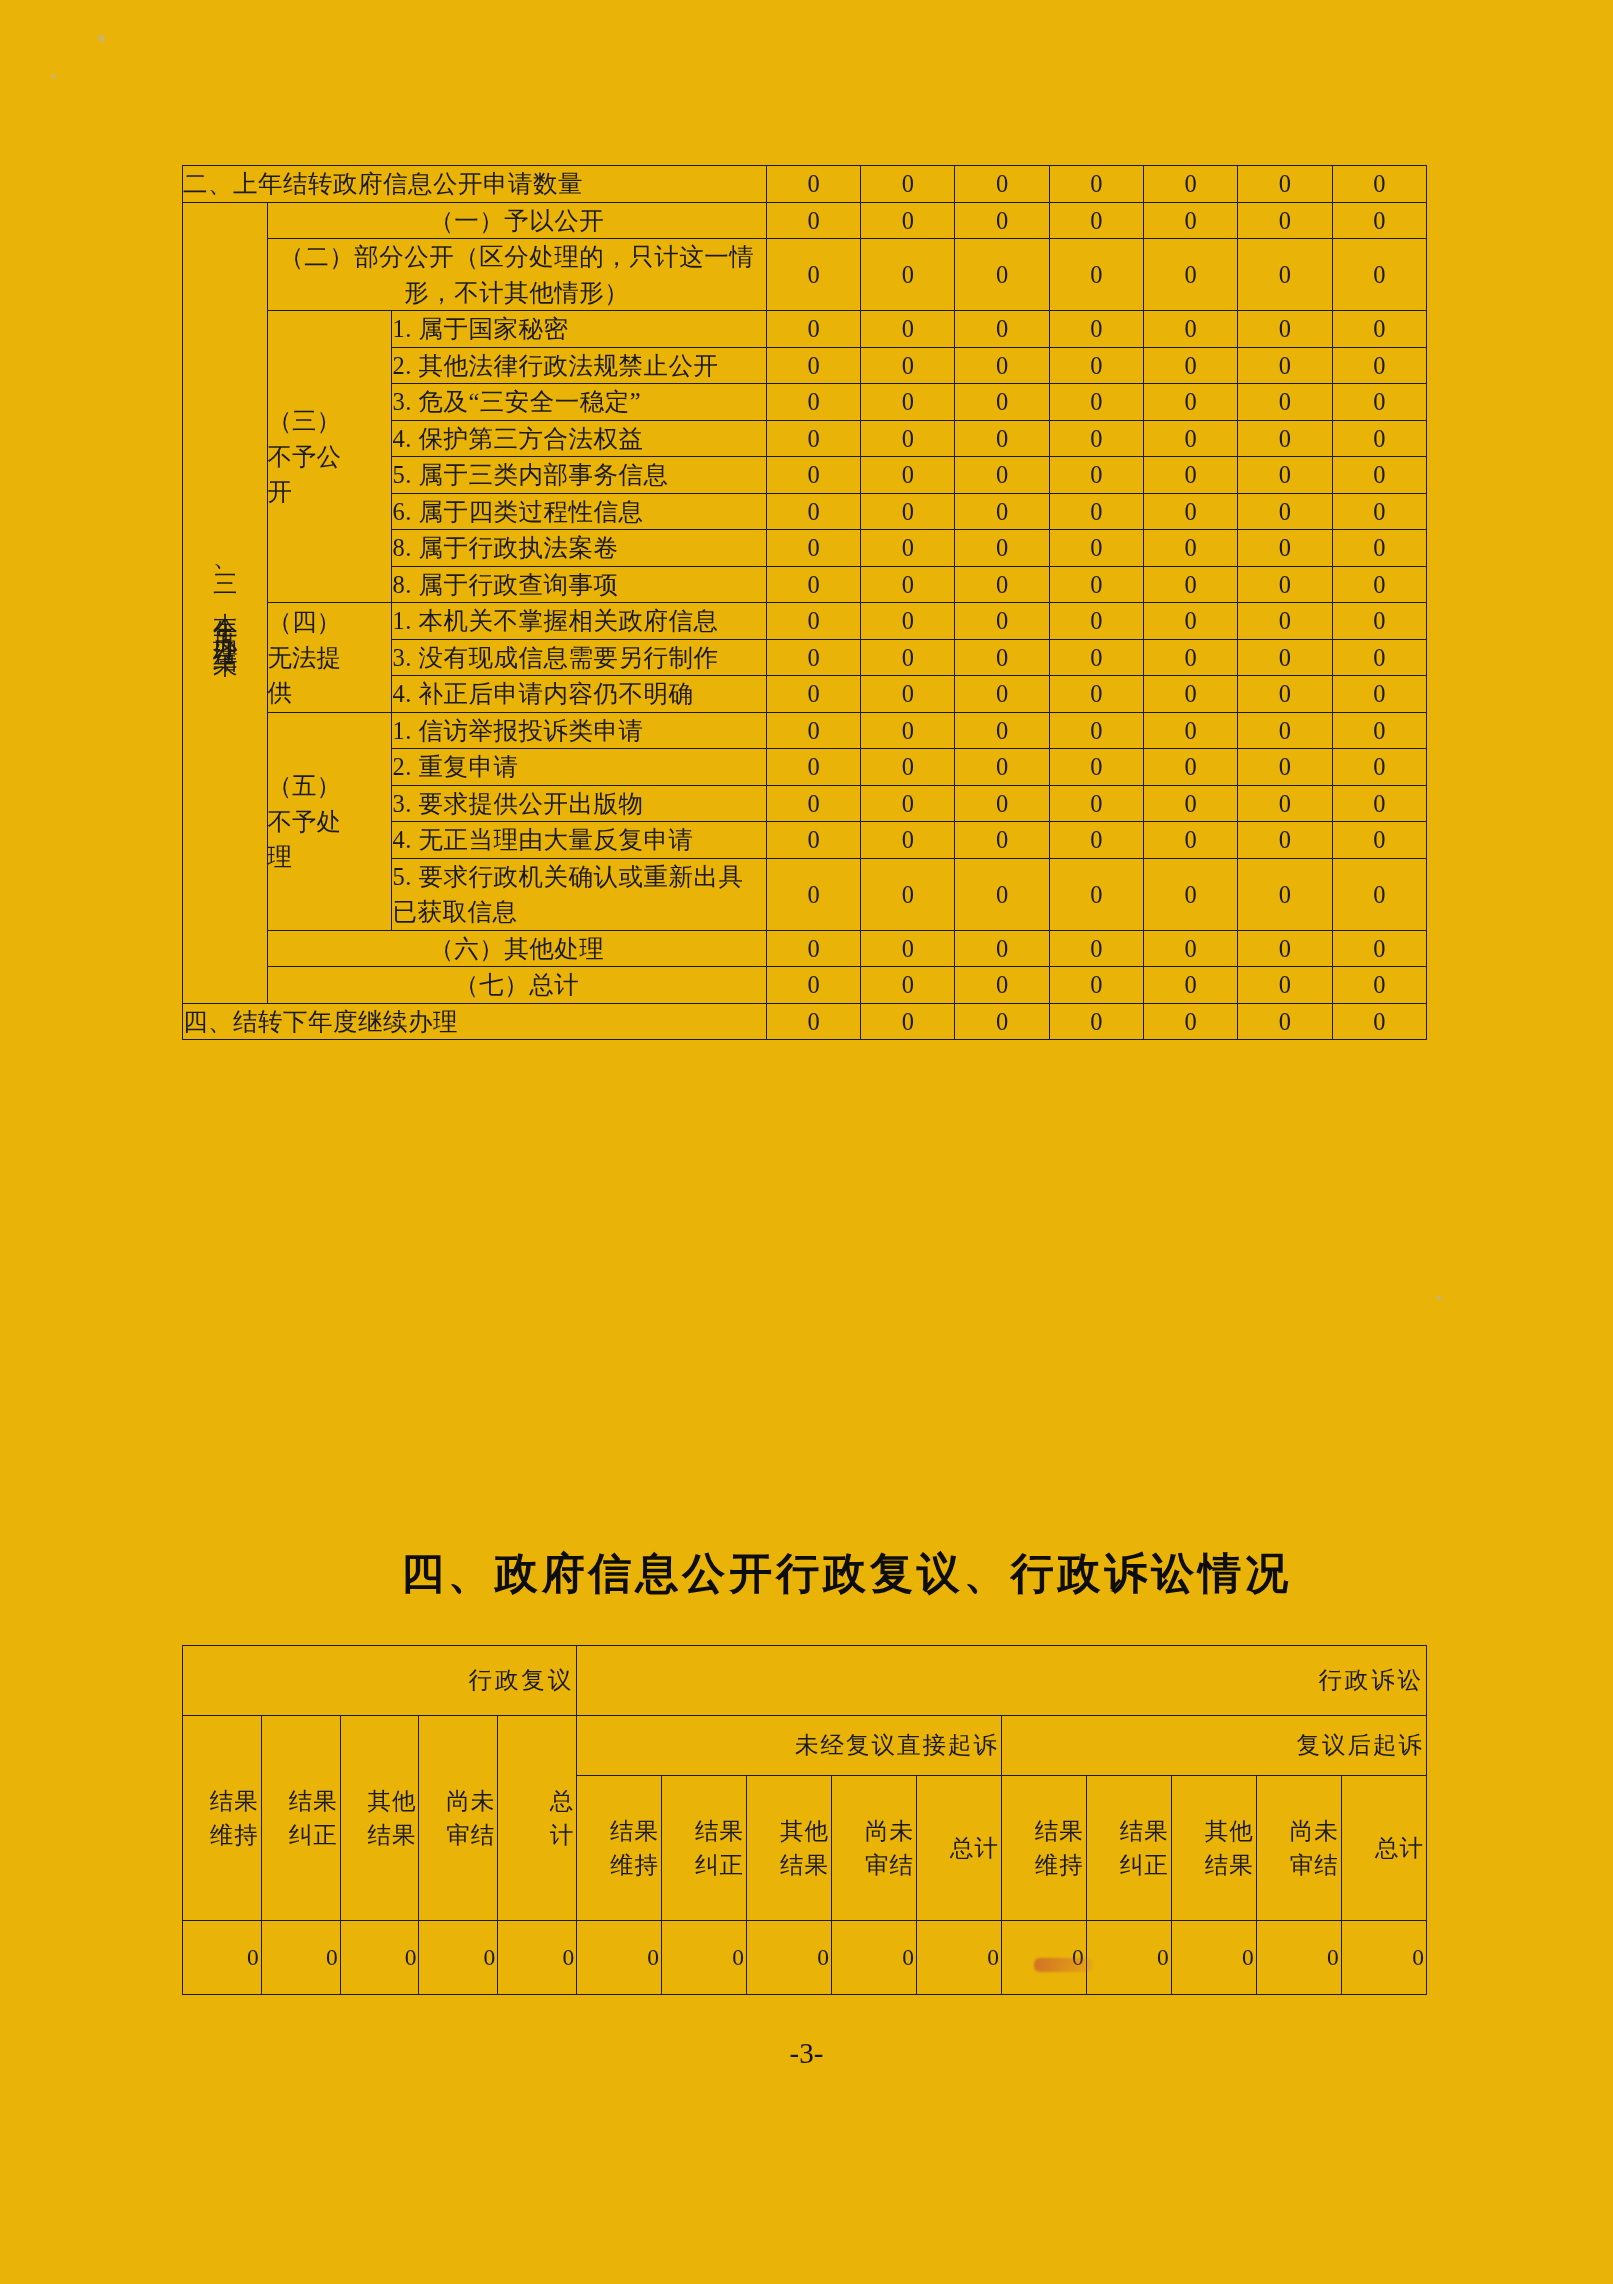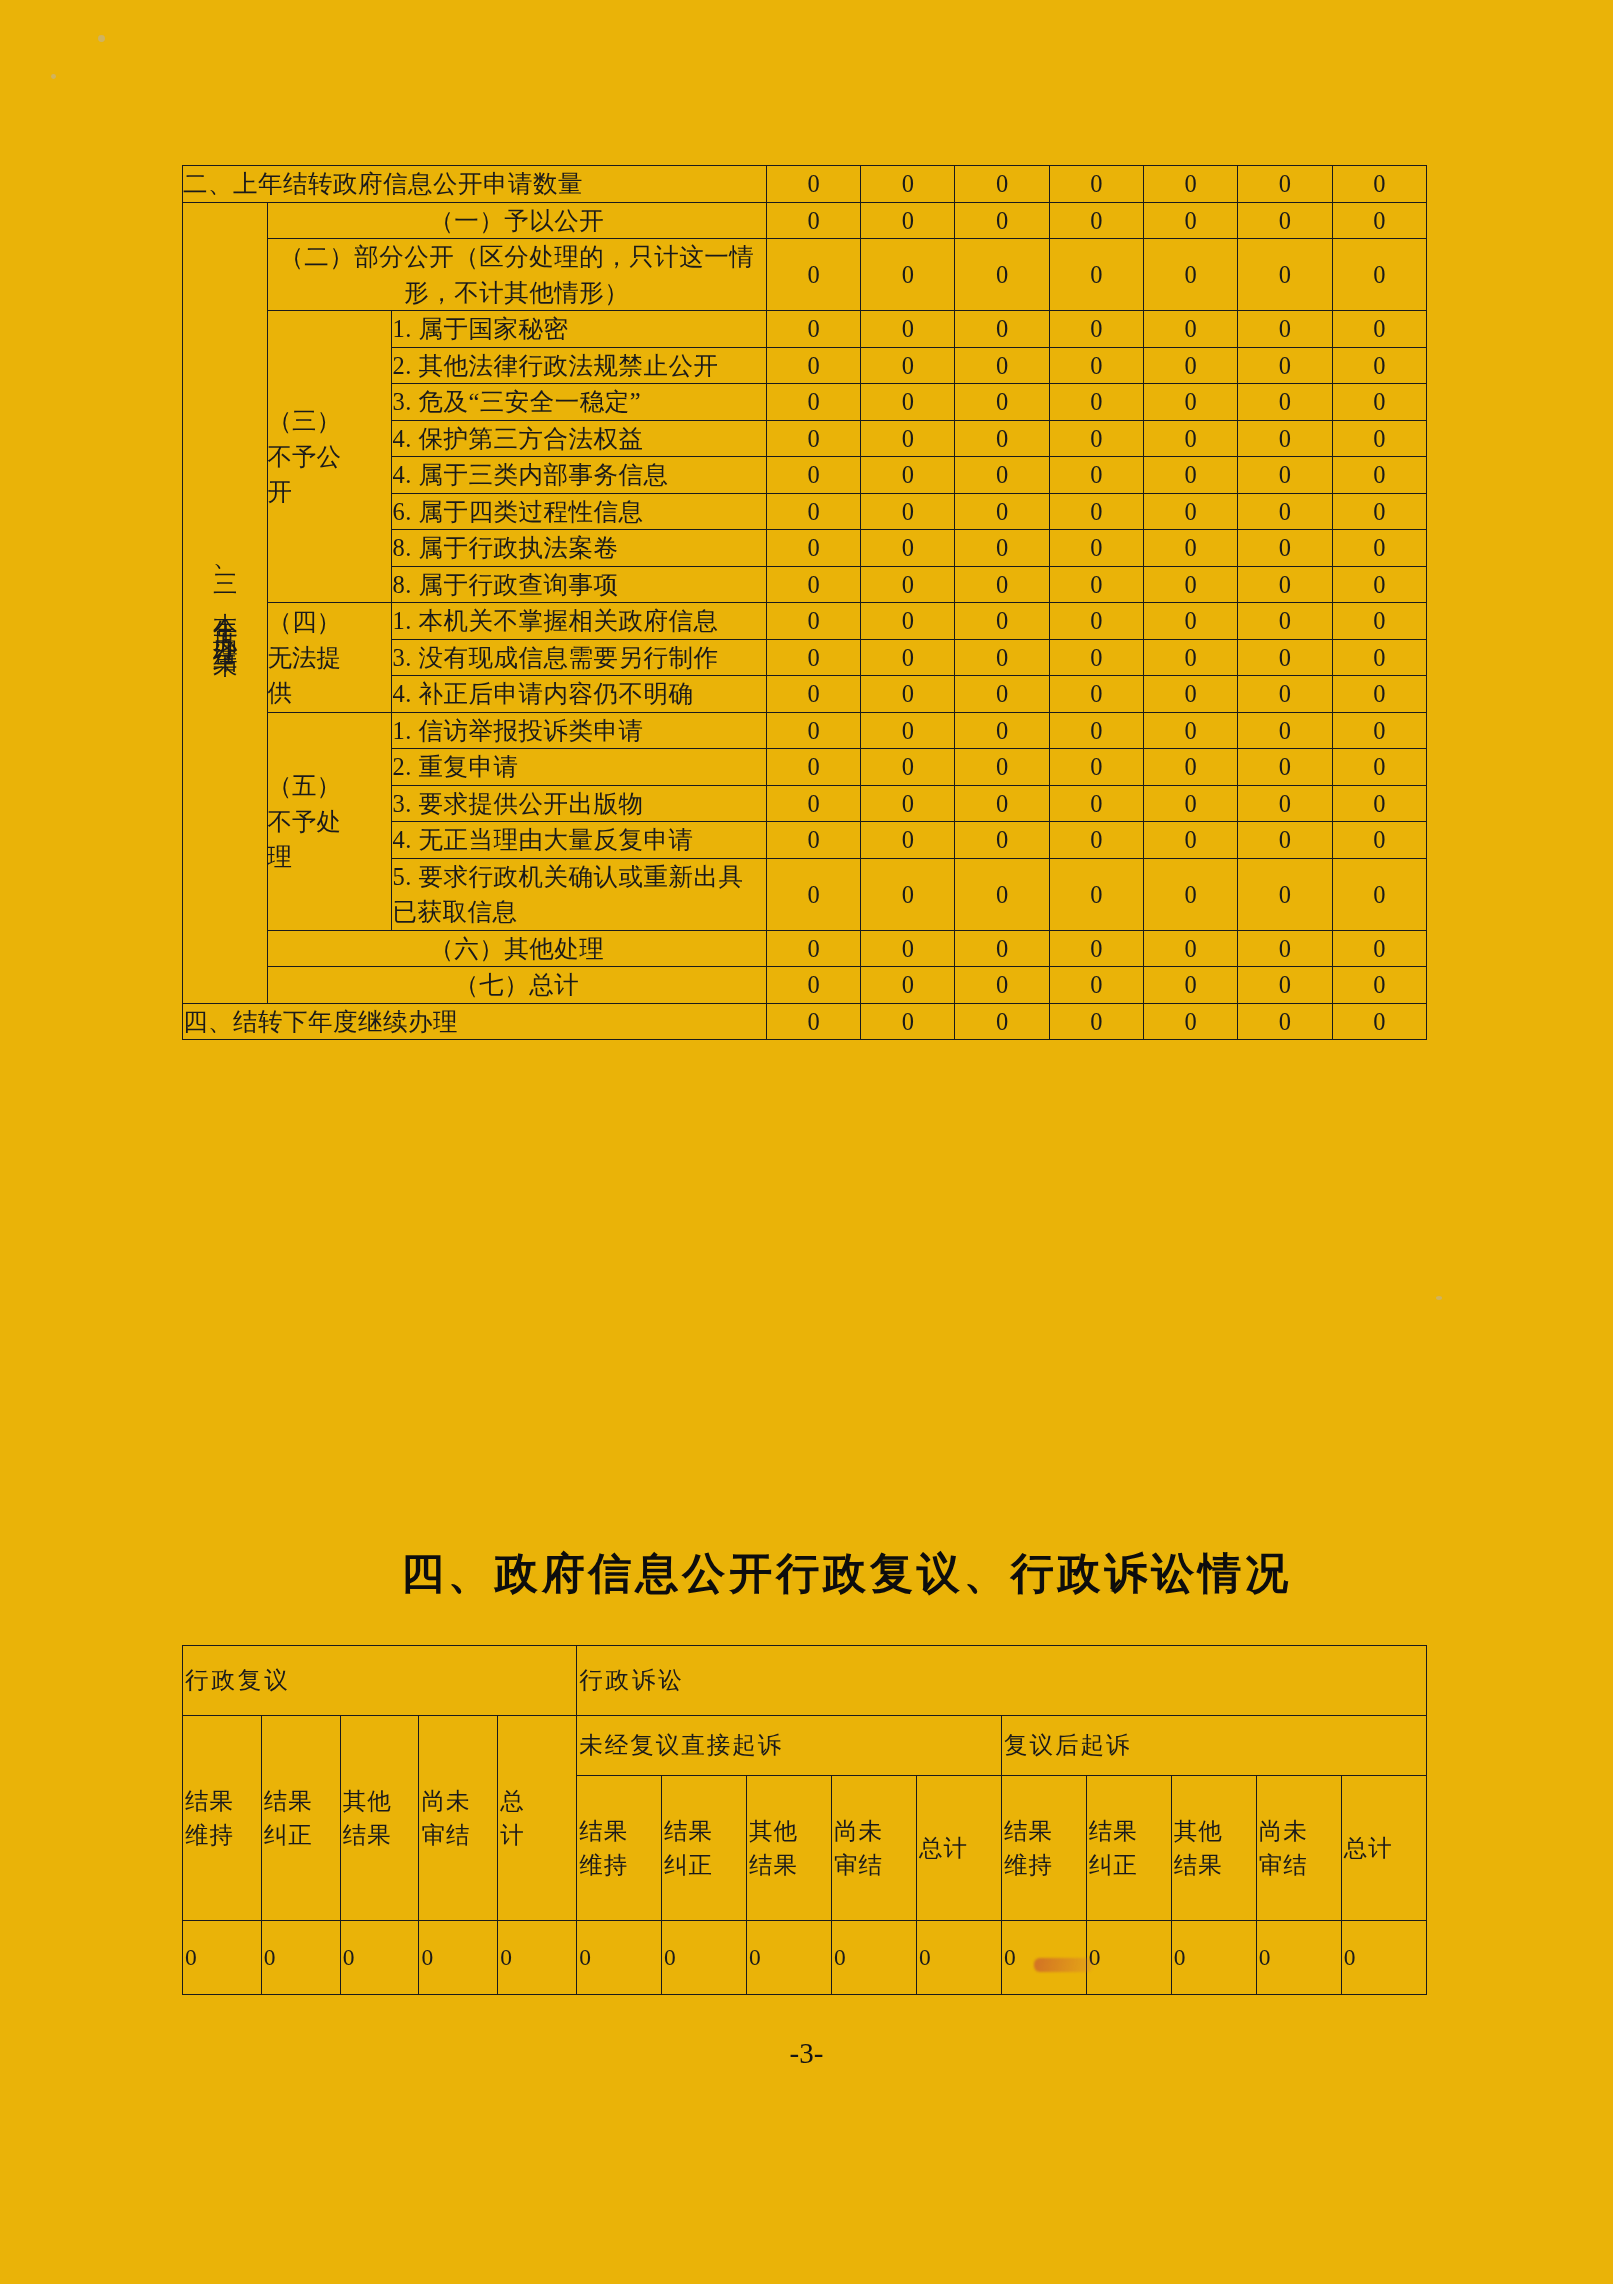--- a/index.html
+++ b/index.html
@@ -107,21 +107,21 @@
     top: 1645px;
     width: 1245px;
   }
   table.grid2 {
     border-collapse: collapse;
     width: 100%;
     table-layout: fixed;
   }
   table.grid2 td {
     border: 1.6px solid #1b1b1b;
-    text-align: left;
+    text-align: right;
     vertical-align: middle;
     font-size: 23.5px;
     color: #1a1a1a;
     padding: 3.9px 2px;
   }
   .g2-top { height: 61px; font-size: 25.5px; letter-spacing: 2.9px; }
   .g2-mid { height: 51px; font-size: 24.5px; letter-spacing: 2px; }
   .g2-sub { height: 137px; font-size: 23.5px; line-height: 1.45; letter-spacing: 1px; }
   .g2-sub span { display: block; }
   .g2-val { height: 65px; font-size: 26.5px; }
@@ -242,21 +242,21 @@
             <td class="lbl">4. 保护第三方合法权益</td>
           <td class="num">0</td>
             <td class="num">0</td>
             <td class="num">0</td>
             <td class="num">0</td>
             <td class="num">0</td>
             <td class="num">0</td>
             <td class="num">0</td>
           </tr>
           <tr>
-            <td class="lbl">4. 属于三类内部事务信息</td>
+            <td class="lbl">5. 属于三类内部事务信息</td>
           <td class="num">0</td>
             <td class="num">0</td>
             <td class="num">0</td>
             <td class="num">0</td>
             <td class="num">0</td>
             <td class="num">0</td>
             <td class="num">0</td>
           </tr>
           <tr>
             <td class="lbl">6. 属于四类过程性信息</td>

